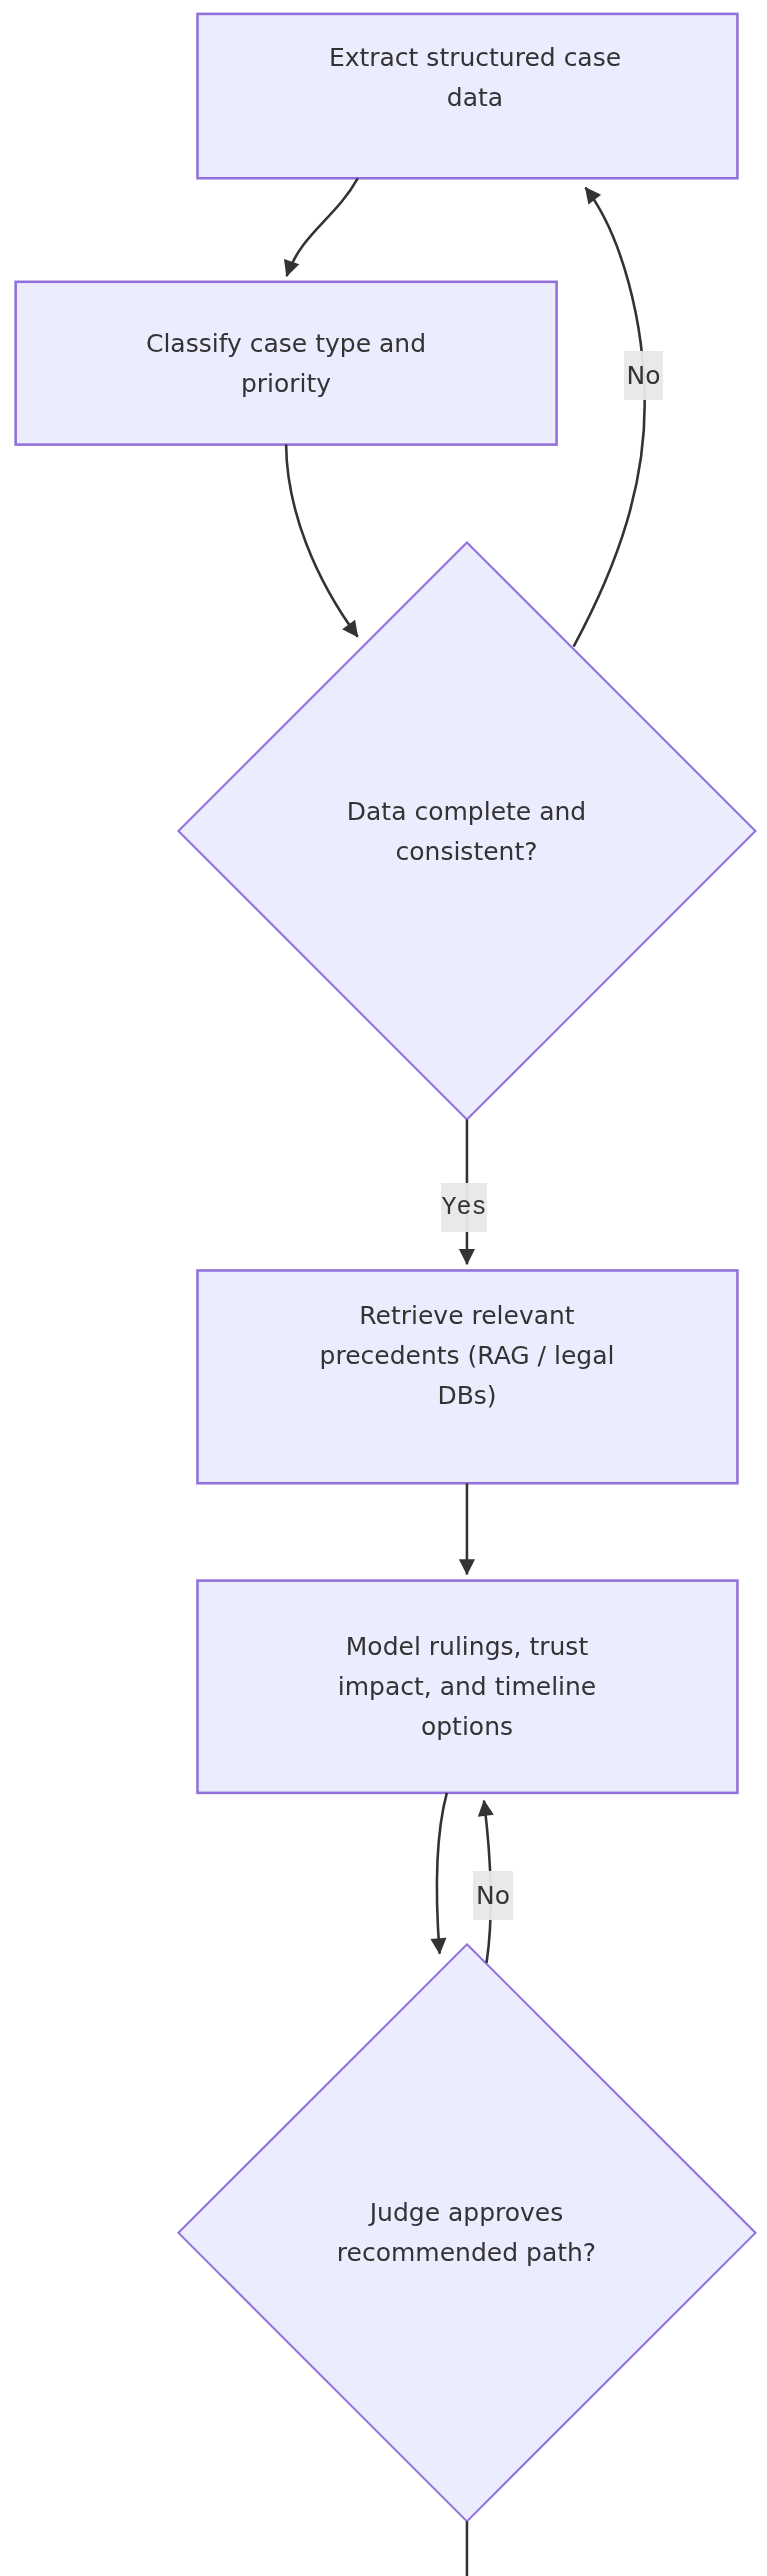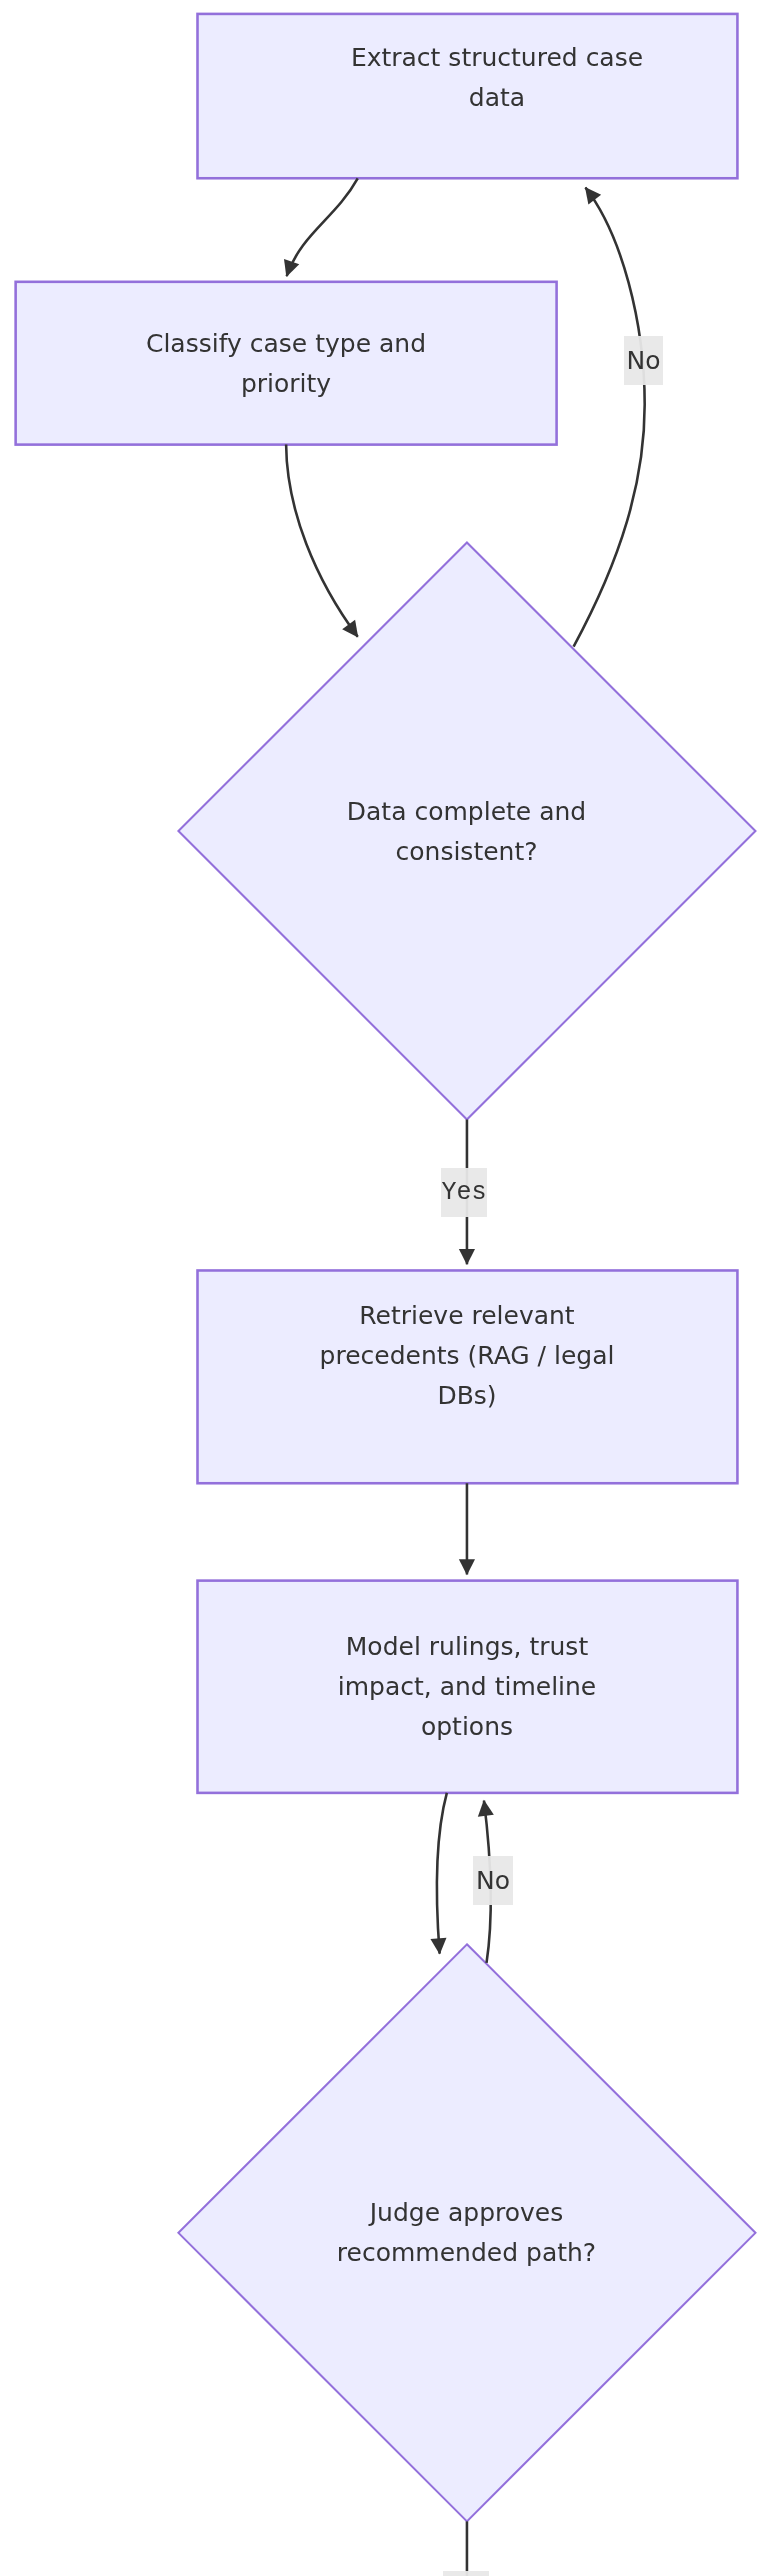--- a/index.html
+++ b/index.html
@@ -16,21 +16,21 @@
   .node-diamond{fill:#ECECFF;stroke:#9370DB;stroke-width:4;}
   .node-label{
     position:absolute;display:flex;align-items:center;justify-content:center;
     text-align:center;color:#333333;font-size:25px;line-height:1.6;
     pointer-events:none;
   }
   .node-label span{display:inline-block;}
   .edge-label{
     position:absolute;display:flex;align-items:center;justify-content:center;
     background:rgba(232,232,232,0.95);color:#333333;font-size:25px;
-    text-align:center;pointer-events:none;
+    text-align:center;pointer-events:none;margin-top:15px;
   }
 </style>
 </head>
 <body>
 
 <div class="canvas">
 
   <svg width="768" height="2848" viewBox="0 0 1490 5528">
     <defs>
       <marker id="arrow" viewBox="0 0 12 12" refX="10.5" refY="6" markerWidth="7.5" markerHeight="7.5" orient="auto" markerUnits="strokeWidth">
@@ -49,21 +49,21 @@
     <path class="edge" marker-end="url(#arrow)" d="M 694 346 C 650 425, 585 452, 556 536"></path>
     <path class="edge" marker-end="url(#arrow)" d="M 555 863 C 556 990, 612 1125, 694 1236"></path>
     <path class="edge" marker-end="url(#arrow)" d="M 1113 1255 C 1205 1085, 1251 935, 1251 785 C 1251 625, 1206 455, 1136 364"></path>
     <path class="edge" marker-end="url(#arrow)" d="M 906 2173 L 906 2454"></path>
     <path class="edge" marker-end="url(#arrow)" d="M 906 2879 L 906 3056"></path>
     <path class="edge" marker-end="url(#arrow)" d="M 867 3480 C 846 3558, 843 3662, 853 3792"></path>
     <path class="edge" marker-end="url(#arrow)" d="M 944 3810 C 955 3737, 957 3640, 939 3495"></path>
     <path class="edge" marker-end="url(#arrow)" d="M 906 4894 L 906 5168"></path>
   </svg>
 
-  <div class="node-label" style="left:201px;top:14px;width:540px;height:128px;padding-left:26px;">
+  <div class="node-label" style="left:179px;top:14px;width:540px;height:128px;padding-left:26px;">
     <span style="max-width:330px;">Extract structured case data</span>
   </div>
 
   <div class="node-label" style="left:178px;top:543px;width:577px;height:577px;">
     <span style="max-width:268px;">Data complete and consistent?</span>
   </div>
 
   <div class="node-label" style="left:15.5px;top:282px;width:541px;height:163px;">
     <span style="max-width:330px;">Classify case type and priority</span>
   </div>

